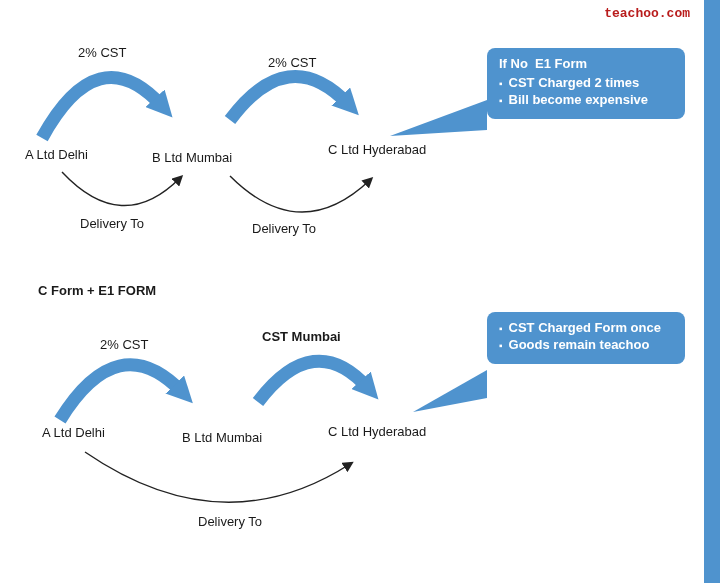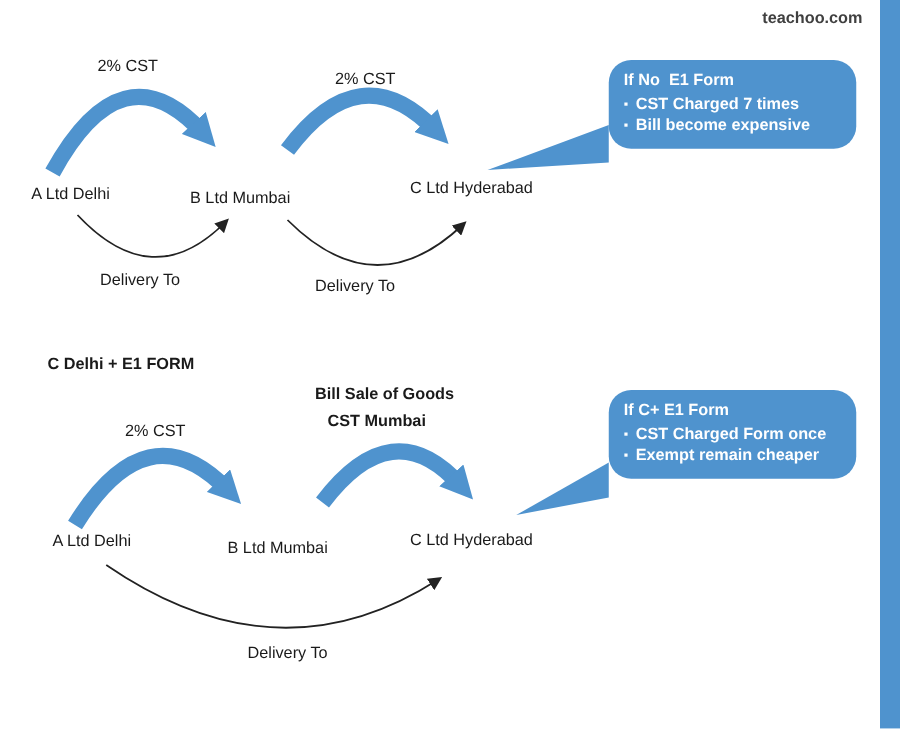--- a/index.html
+++ b/index.html
@@ -6,39 +6,39 @@
   .canvas{
     position:relative;
     width:720px;height:583px;
     background:#ffffff;
     overflow:hidden;
     font-family:"Liberation Sans", sans-serif;
     color:#1a1a1a;
   }
   .watermark{
     position:absolute; right:30px; top:6px;
-    font-family:Liberation Sans, sans-serif;
-    font-weight:bold; font-size:13px; color:#404040;
+    font-family:Liberation Mono, monospace;
+    font-weight:bold; font-size:13px; color:#b91c1c;
   }
   .right-strip{
     position:absolute; right:0; top:0;
     width:16px; height:583px;
     background:#4f93ce;
   }
   svg.layer{position:absolute; left:0; top:0; pointer-events:none;}
   .lbl{
     position:absolute;
     font-size:13px; line-height:1.2; white-space:nowrap;
   }
   .lbl.bold{font-weight:bold;}
   .callout{
     position:absolute;
     width:174px;
     background:#4f93ce;
-    border-radius:18px;
+    border-radius:8px;
     padding:8px 12px 10px 12px;
     color:#ffffff;
     font-weight:bold;
     font-size:13px;
     line-height:1.3;
   }
   .callout-title{margin-bottom:2px; white-space:pre-wrap;}
   .bullet-row{display:flex; align-items:flex-start; gap:6px;}
   .bullet{font-size:10px; line-height:17px; flex:0 0 auto;}
   .bullet-text{flex:1 1 auto;}
@@ -83,44 +83,42 @@
   <div class="lbl" style="left:152px;top:150px">B Ltd Mumbai</div>
   <div class="lbl" style="left:328px;top:142px">C Ltd Hyderabad</div>
 
   <div class="lbl" style="left:80px;top:216px">Delivery To</div>
   <div class="lbl" style="left:252px;top:221px">Delivery To</div>
 
   <div class="callout" style="left:487px;top:48px">
     <div class="callout-title">If No  E1 Form</div>
     <div class="bullet-row">
       <span class="bullet">▪</span>
-      <span class="bullet-text">CST Charged 7 times</span>
+      <span class="bullet-text">CST Charged 2 times</span>
     </div>
     <div class="bullet-row">
       <span class="bullet">▪</span>
       <span class="bullet-text">Bill become expensive</span>
     </div>
   </div>
 
-  <div class="lbl bold" style="left:38px;top:283px">C Delhi + E1 FORM</div>
-  <div class="lbl bold" style="left:252px;top:307px">Bill  Sale of Goods</div>
+  <div class="lbl bold" style="left:38px;top:283px">C Form + E1 FORM</div>
   <div class="lbl bold" style="left:262px;top:329px">CST Mumbai</div>
   <div class="lbl" style="left:100px;top:337px">2% CST</div>
 
   <div class="lbl" style="left:42px;top:425px">A Ltd Delhi</div>
   <div class="lbl" style="left:182px;top:430px">B Ltd Mumbai</div>
   <div class="lbl" style="left:328px;top:424px">C Ltd Hyderabad</div>
 
   <div class="lbl" style="left:198px;top:514px">Delivery To</div>
 
   <div class="callout" style="left:487px;top:312px">
-    <div class="callout-title">If C+ E1 Form</div>
     <div class="bullet-row">
       <span class="bullet">▪</span>
       <span class="bullet-text">CST Charged Form once</span>
     </div>
     <div class="bullet-row">
       <span class="bullet">▪</span>
-      <span class="bullet-text">Exempt remain cheaper</span>
+      <span class="bullet-text">Goods remain teachoo</span>
     </div>
   </div>
 
 </div>
 
 </body></html>

